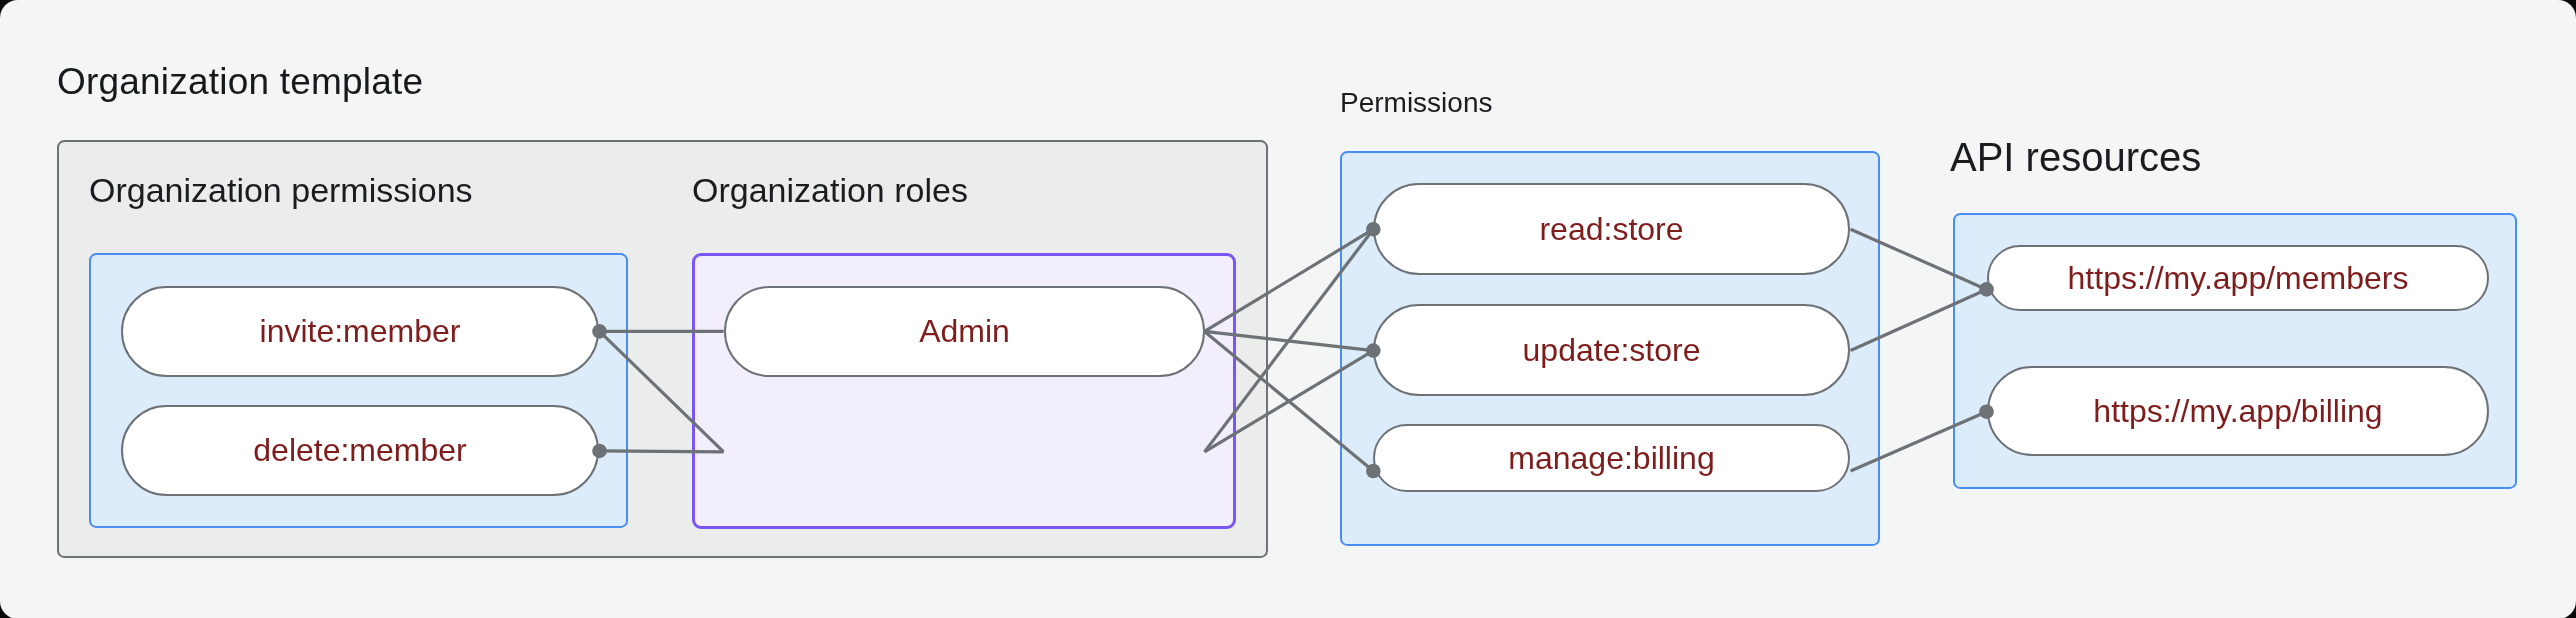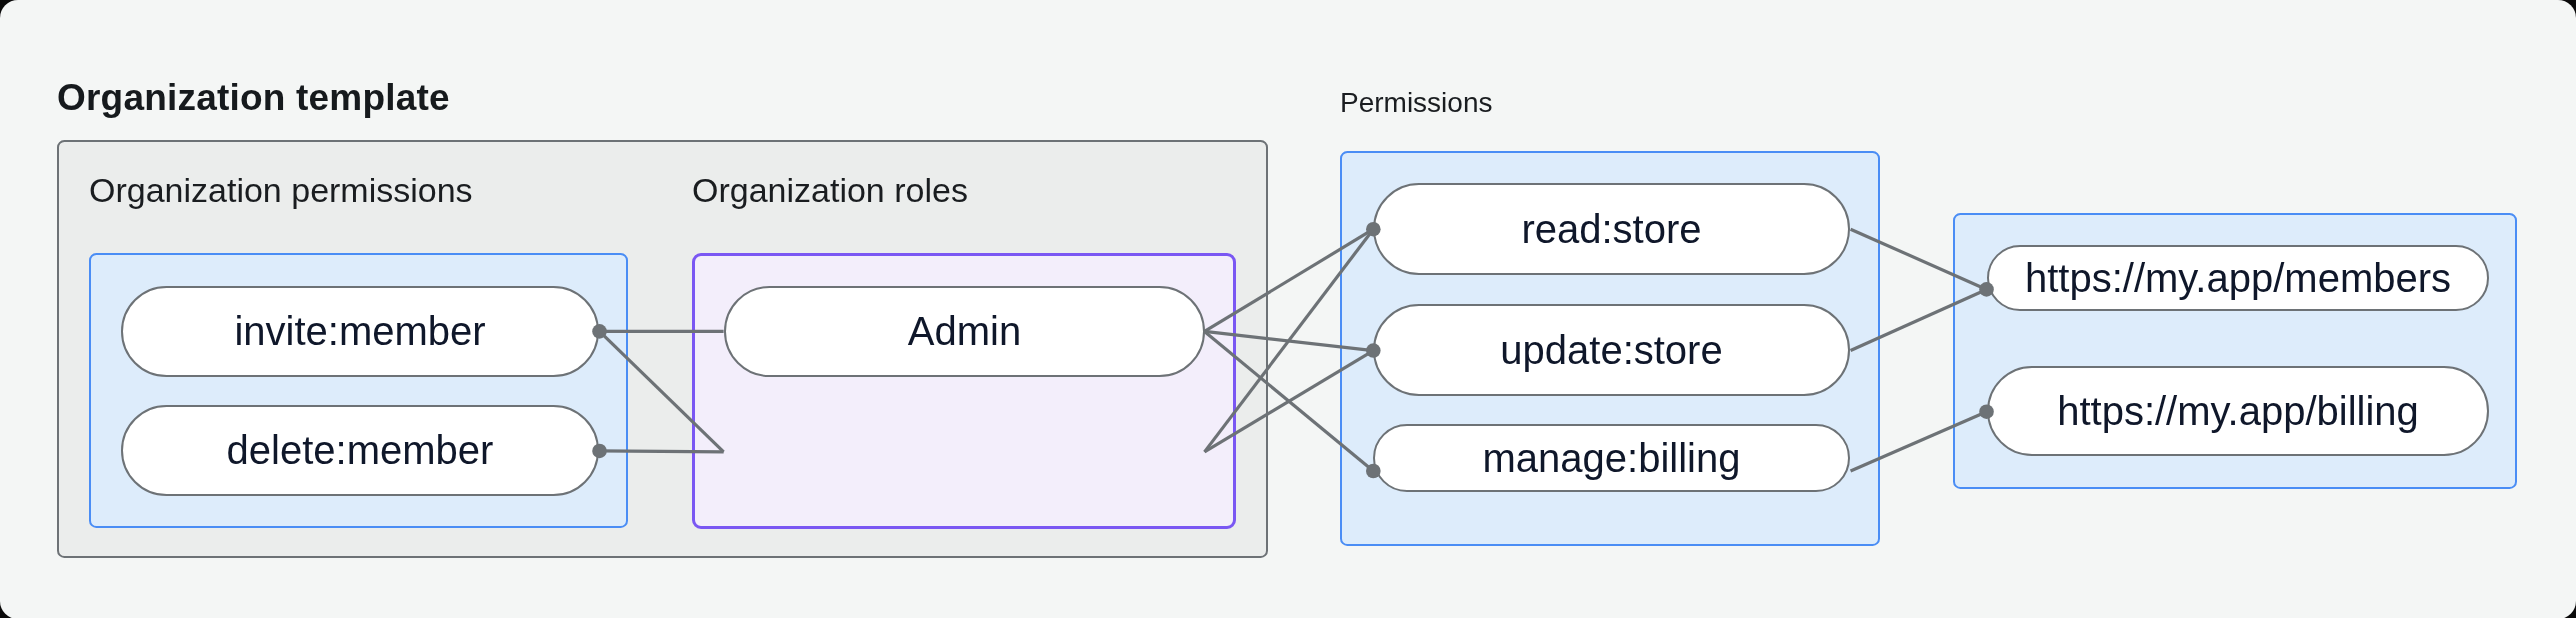--- a/index.html
+++ b/index.html
@@ -13,26 +13,25 @@
     width: 2576px;
     height: 619px;
     background: #f4f6f5;
     border-radius: 18px;
     overflow: hidden;
   }
   .abs { position: absolute; box-sizing: border-box; }
 
   .diagram-title {
     font-size: 37px;
-    font-weight: 700;
+    font-weight: 400;
     color: #161a1d;
     line-height: 1.2;
     letter-spacing: 0.2px;
     white-space: nowrap;
-    margin-top: 16px;
   }
   .section-label {
     font-size: 34px;
     font-weight: 500;
     color: #1a1d20;
     line-height: 1.2;
     white-space: nowrap;
   }
 
   .gray-box {
@@ -51,22 +50,22 @@
     border-radius: 9px;
   }
 
   .pill {
     background: #ffffff;
     border: 2.7px solid #6d7276;
     border-radius: 55px;
     display: flex;
     align-items: center;
     justify-content: center;
-    font-size: 40px;
-    color: #0f172a;
+    font-size: 32px;
+    color: #7f1d1d;
     white-space: nowrap;
   }
 
   svg.wires {
     position: absolute;
     left: 0; top: 0;
     width: 2576px; height: 619px;
     pointer-events: none;
   }
   svg.wires line { stroke: #6d7276; stroke-width: 3.5; }
@@ -107,20 +106,21 @@
   <div class="abs pill" style="left:1373px; top:183px; width:477px; height:92px;">
     <span>read:store</span>
   </div>
   <div class="abs pill" style="left:1373px; top:304px; width:477px; height:92px;">
     <span>update:store</span>
   </div>
   <div class="abs pill" style="left:1373px; top:424px; width:477px; height:68px;">
     <span>manage:billing</span>
   </div>
 
+  <div class="abs section-label" style="left:1950px; top:133px; font-size:40px;">API resources</div>
 
   <div class="abs blue-box" style="left:1953px; top:213px; width:564px; height:276px;"></div>
 
   <div class="abs pill" style="left:1987px; top:245px; width:502px; height:66px;">
     <span>https://my.app/members</span>
   </div>
   <div class="abs pill" style="left:1987px; top:366px; width:502px; height:90px;">
     <span>https://my.app/billing</span>
   </div>
 

